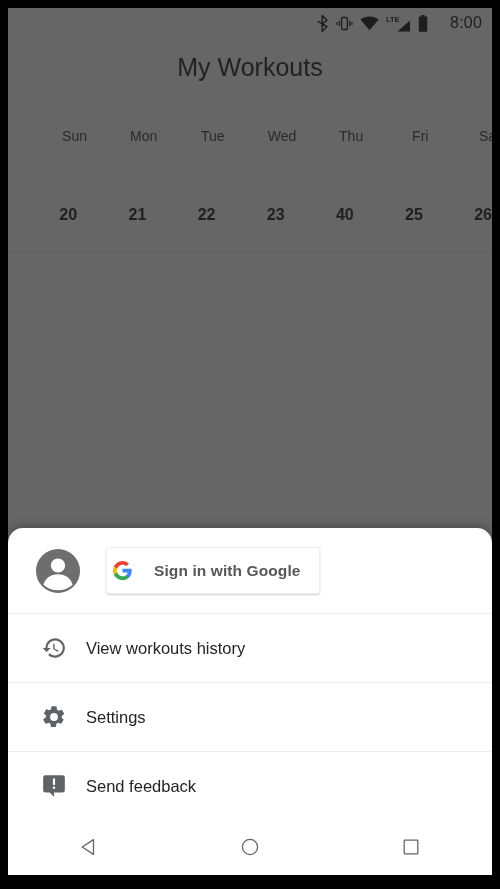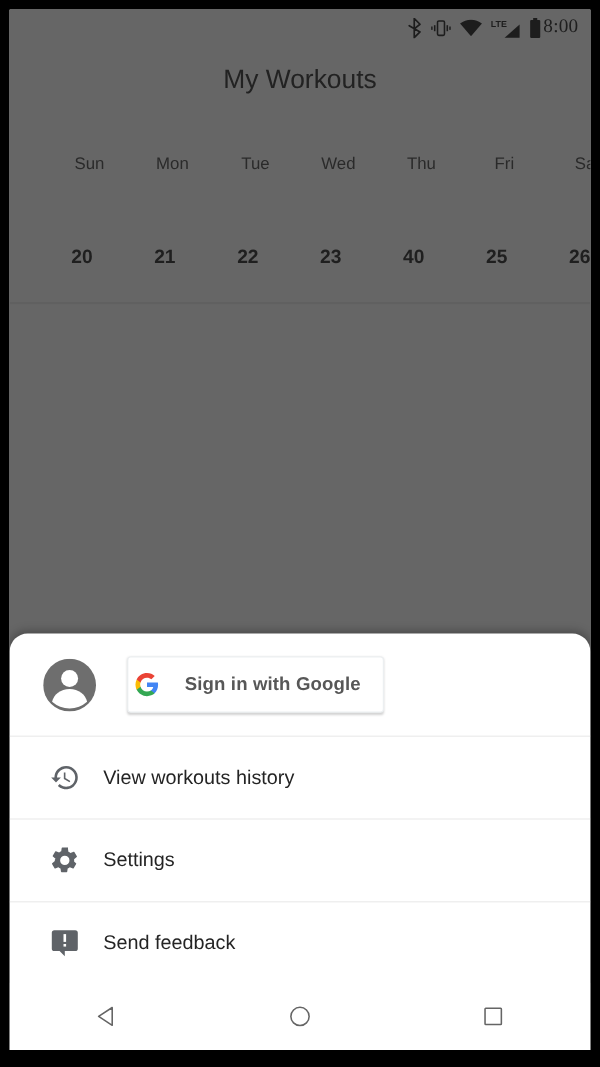--- a/index.html
+++ b/index.html
@@ -56,43 +56,42 @@
     color: #1d1d1d;
   }
   #status-bar .sb-icon {
     display: inline-flex;
     align-items: flex-start;
     justify-content: center;
     margin-left: 7px;
   }
   #status-clock {
     font-size: 16px;
-    margin-left: 2px;
+    margin-left: 22px;
     color: #1e1e1e;
     letter-spacing: 0.2px;
-    font-family: Liberation Serif, serif;
   }
 
   
   #app-bar {
     position: absolute;
     left: 0;
     top: 30px;
     width: 484px;
     height: 215px;
     border-bottom: 1px solid #5e5e5e;
     box-sizing: border-box;
   }
   #app-title {
     position: absolute;
     left: 0;
     top: 15px;
     width: 484px;
     text-align: center;
-    font-size: 22px;
+    font-size: 25px;
     color: #222;
     font-weight: 400;
   }
   #weekday-row {
     position: absolute;
     left: 0;
     top: 90px;
     width: 484px;
     display: flex;
     padding-left: 32px;

